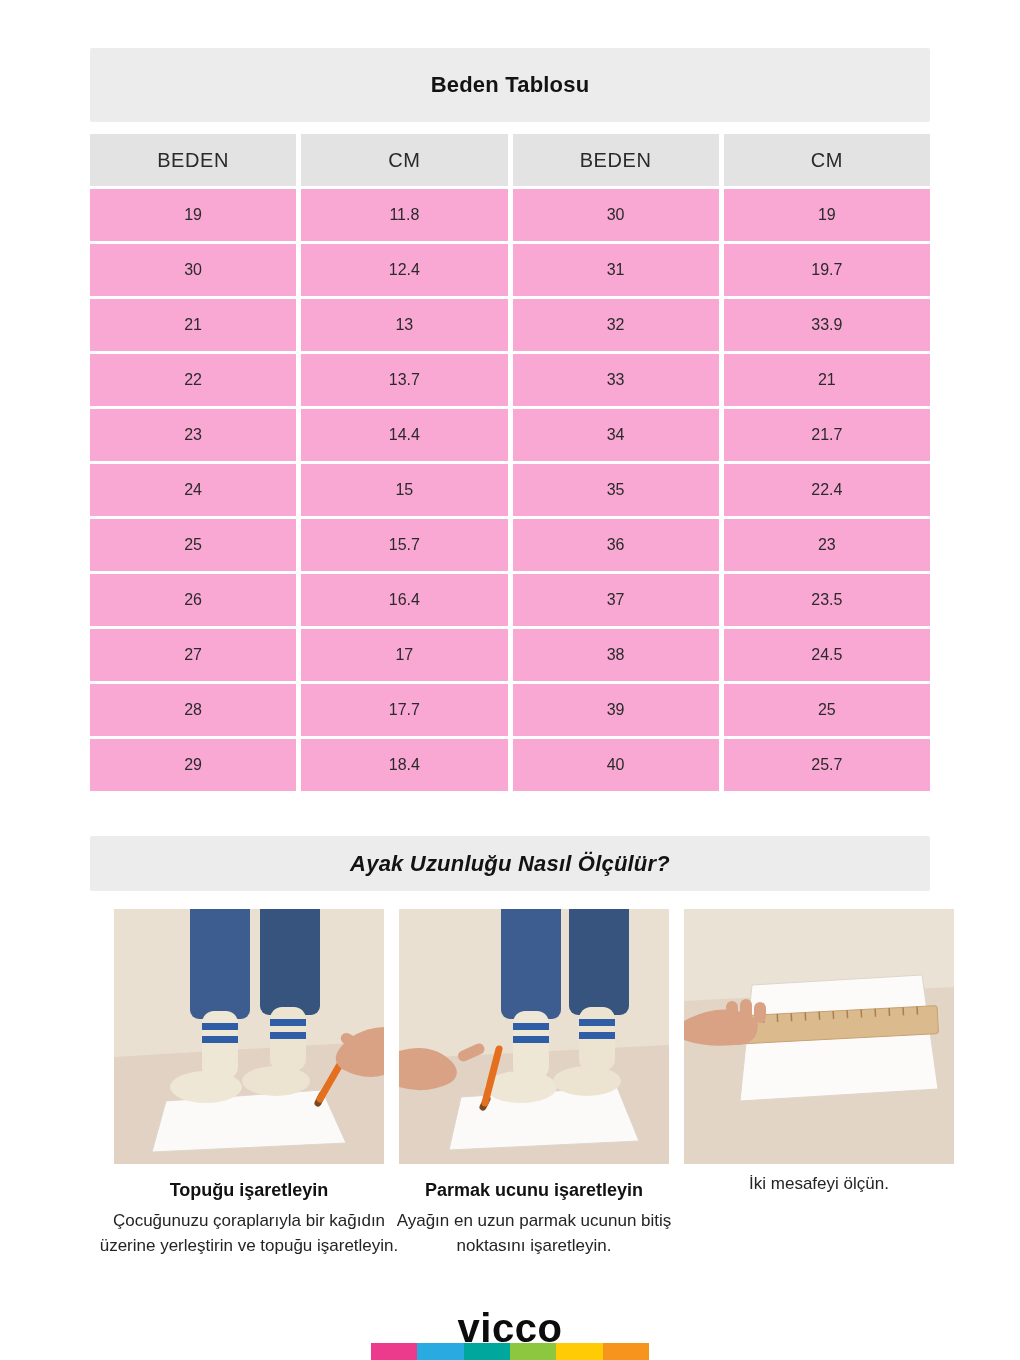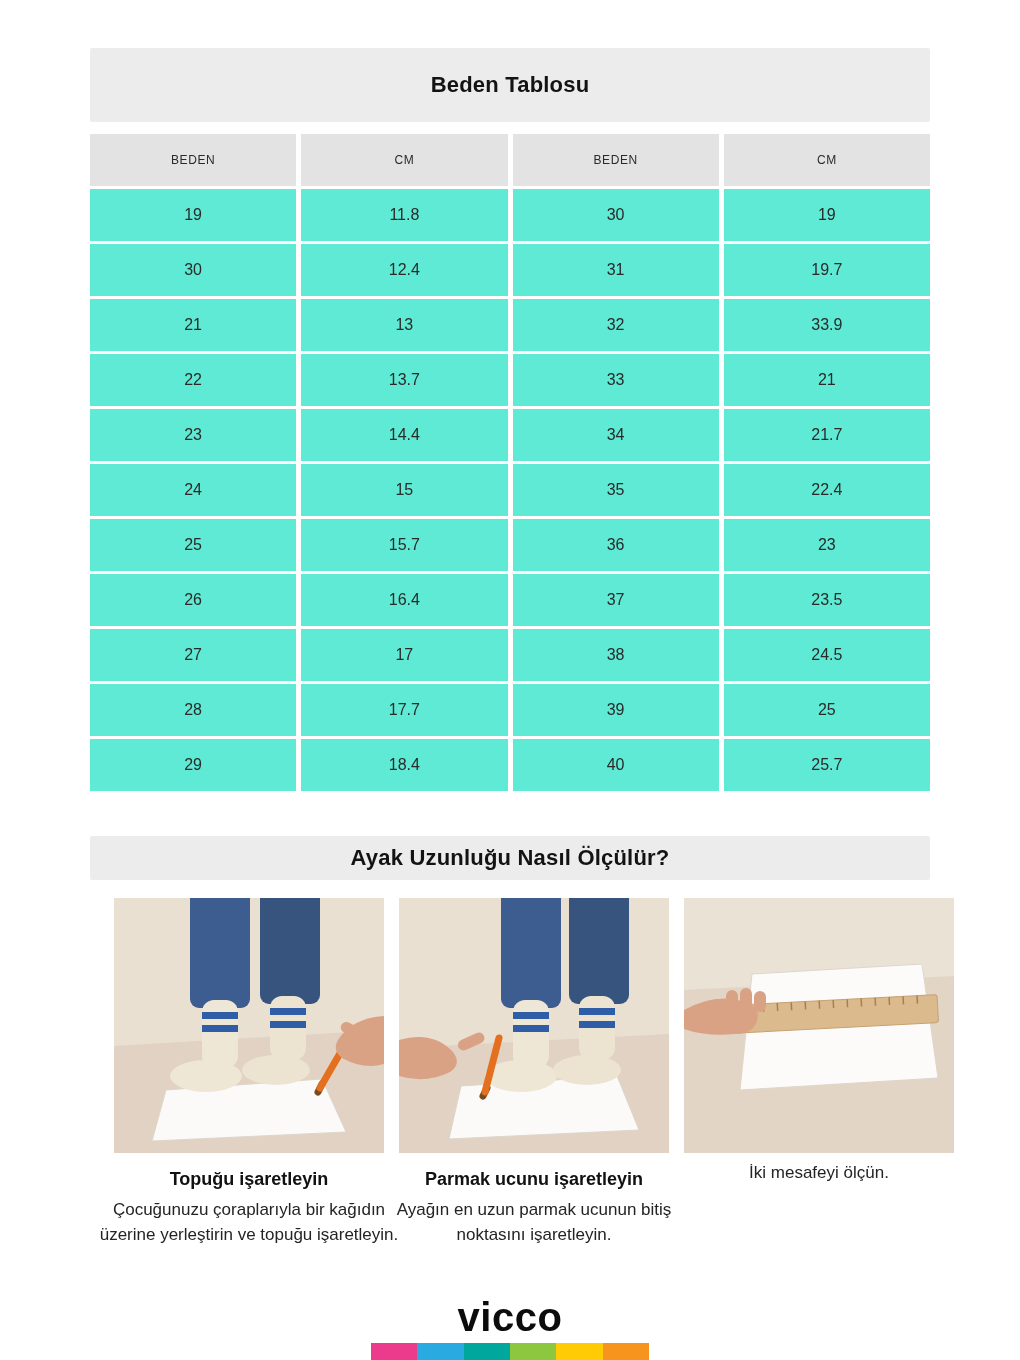--- a/index.html
+++ b/index.html
@@ -10,37 +10,37 @@
     color:#222;
     overflow:hidden;
   }
   .page { position:relative; width:1020px; height:1360px; padding:48px 90px 0; }
 
   .banner {
     background:#ececec; height:74px;
     display:flex; align-items:center; justify-content:center;
     border-radius:2px;
   }
-  .banner.banner-measure { margin-top:45px; height:44px; }
+  .banner.banner-measure { margin-top:45px; height:55px;font-style:italic; }
   .banner h2 { font-size:22px; font-weight:bold; color:#131313; letter-spacing:.2px; }
 
   .size-table {
     margin-top:12px;
     display:grid;
     grid-template-columns:repeat(4,1fr);
     gap:3px 5px;
   }
   .tr { display:contents; }
   .th {
     background:#e3e3e3; height:52px;
     display:flex; align-items:center; justify-content:center;
-    font-size:12px; letter-spacing:.6px; color:#2a2a2a;
+    font-size:20px; letter-spacing:.6px; color:#2a2a2a;
   }
   .td {
-    background:#5eead4; height:52px;
+    background:#f9a8d4; height:52px;
     display:flex; align-items:center; justify-content:center;
     font-size:16px; color:#2a2a2a;
   }
 
   .steps { margin-top:18px; display:flex; gap:15px;padding-left:24px; }
   .step { width:270px; }
   .photo { display:block; width:270px; height:255px; }
   .step-title { margin-top:16px; text-align:center; font-weight:bold; font-size:18px; color:#111; }
   .step-desc {
     width:300px; margin:8px -15px 0;

